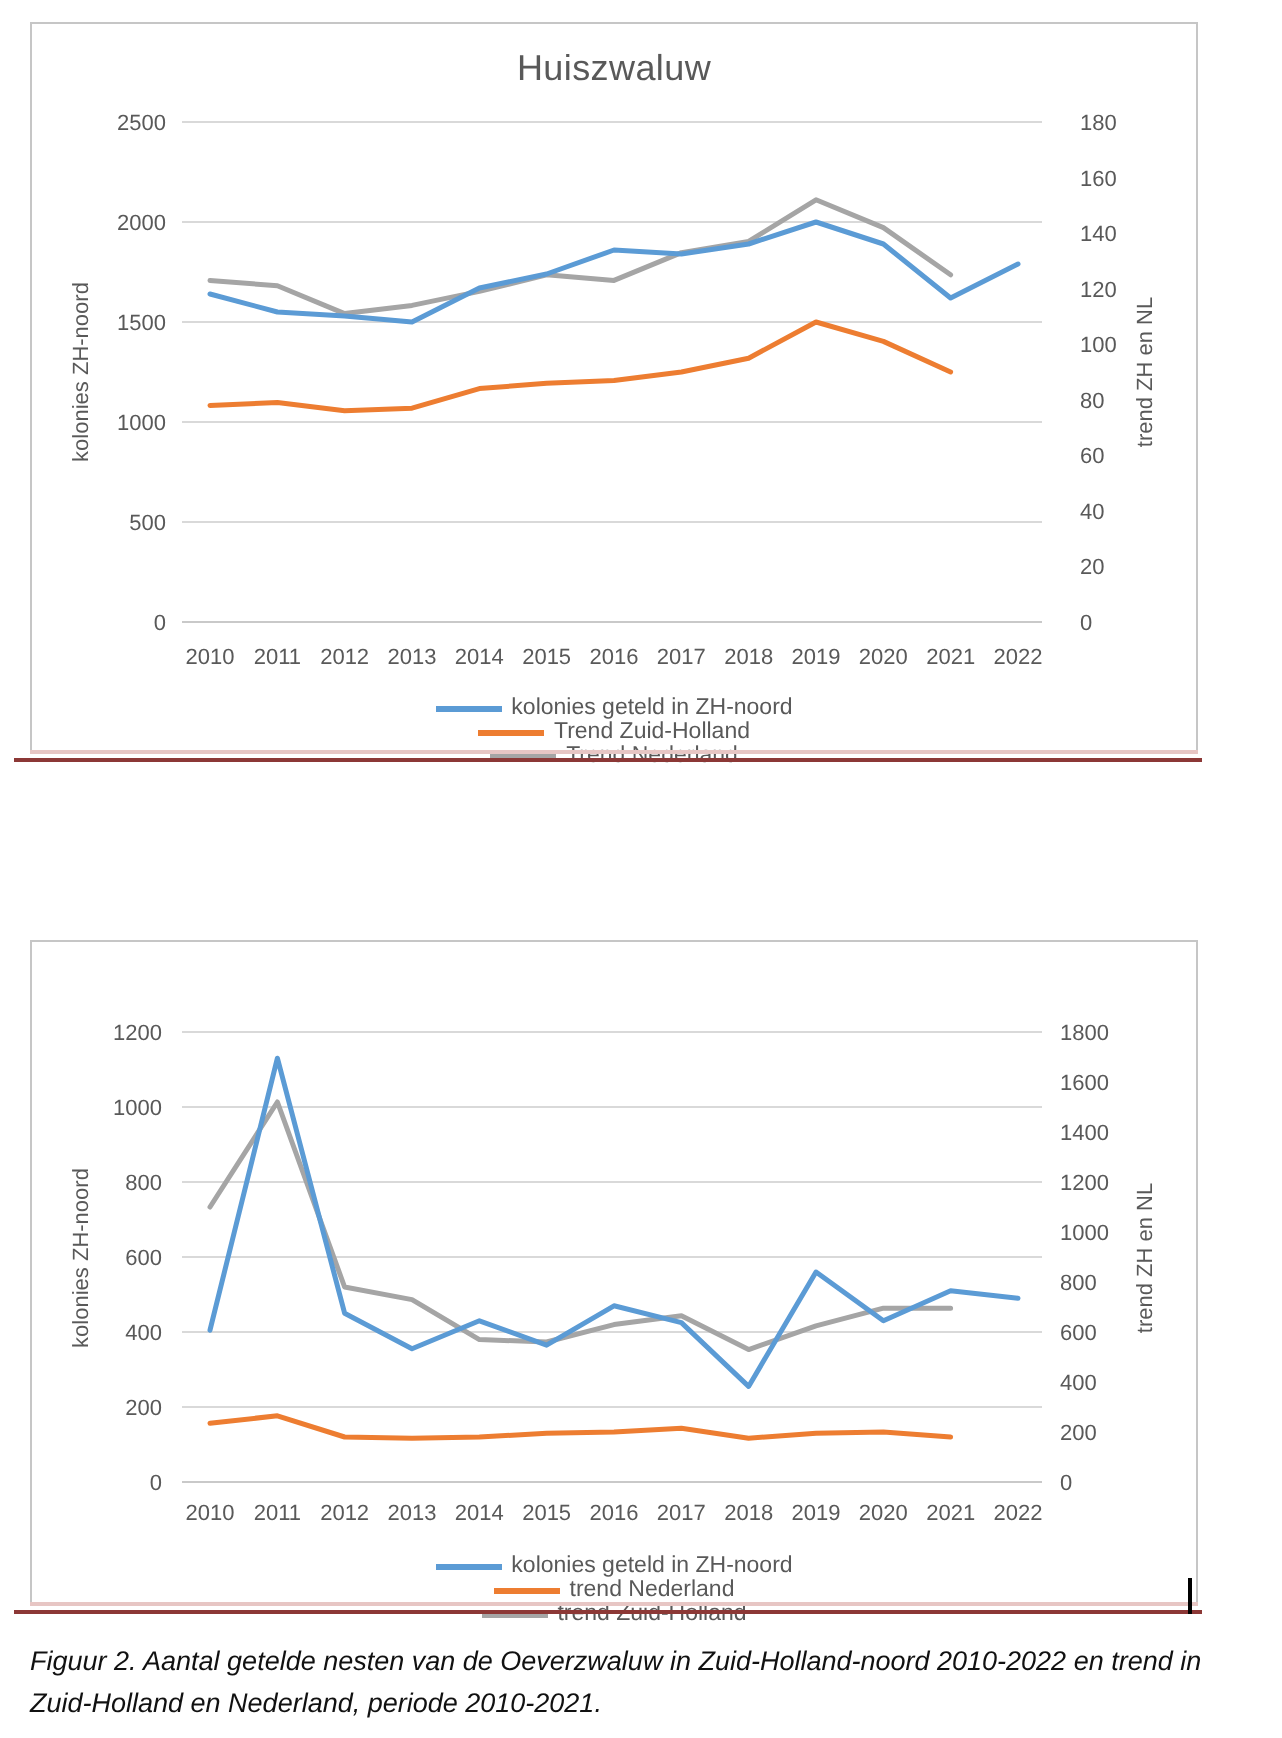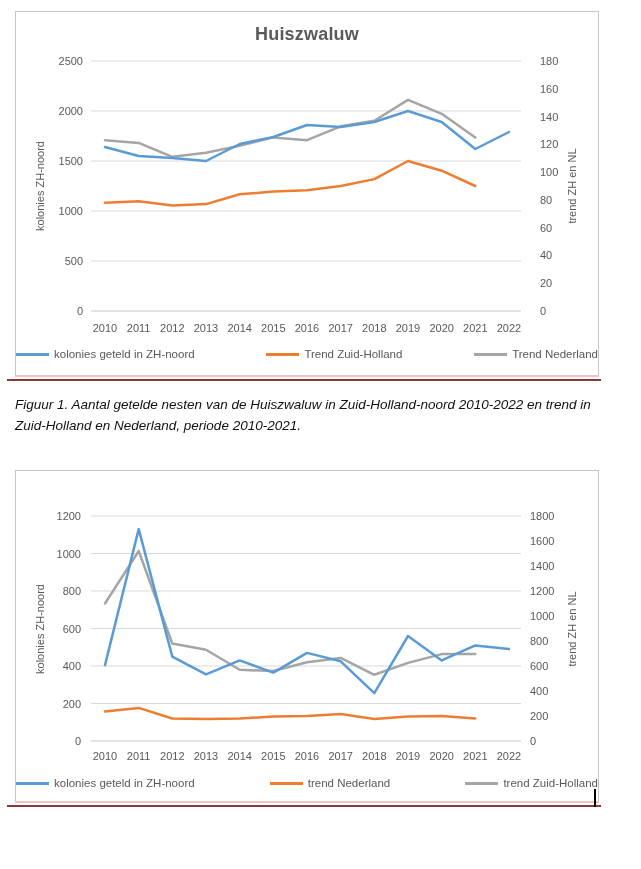--- a/index.html
+++ b/index.html
@@ -3,26 +3,26 @@
 <meta charset="utf-8">
 <style>
   html,body{margin:0;padding:0;background:#ffffff;}
   .page{position:relative;width:641px;height:869px;background:#ffffff;overflow:hidden;
         font-family:"Liberation Sans",sans-serif;}
   .chart-frame{position:absolute;left:15px;width:584px;background:#ffffff;
         border:1px solid #c6c6c6;border-bottom:none;box-sizing:border-box;margin:0;}
   #fig1{top:11px;height:364px;}
   #fig2{top:470px;height:331px;}
   .chart-title{position:absolute;left:0;width:100%;text-align:center;
-        font-size:18px;font-weight:bold;color:#595959;letter-spacing:.2px;}
+        font-size:18px;font-weight:normal;color:#595959;letter-spacing:.2px;}
   #fig1 .chart-title{top:12px;}
   #fig2 .chart-title{top:11px;}
   .plot{position:absolute;left:0;top:0;}
-  .legend{position:absolute;left:0;width:100%;display:flex;justify-content:space-between;
-        align-items:center;font-size:11.5px;color:#595959;}
+  .legend{position:absolute;left:0;width:100%;display:flex;justify-content:flex-start;
+        align-items:center;font-size:11.5px;color:#595959;flex-direction:column;}
   #fig1 .legend{top:336px;}
   #fig2 .legend{top:306px;}
   .legend-item{display:flex;align-items:center;gap:5px;white-space:nowrap;}
   .legend-swatch{display:inline-block;width:33px;height:3px;}
   .rule{position:absolute;}
   .rule-pink{left:15px;width:584px;height:2px;}
   .rule-red{left:7px;width:594px;height:2px;}
   #rule-pink-1{top:375px;} #rule-red-1{top:379px;}
   #rule-pink-2{top:801px;} #rule-red-2{top:805px;}
   .caption{position:absolute;left:15px;width:604px;margin:0;
@@ -91,21 +91,20 @@
           <span>Trend Zuid-Holland</span>
         </span>
         <span class="legend-item">
           <span class="legend-swatch" style="background: rgb(165, 165, 165);"></span>
           <span>Trend Nederland</span>
         </span>
       </div>
   </figure>
   <div class="rule rule-pink" id="rule-pink-1" style="background: rgb(231, 198, 196);"></div>
   <div class="rule rule-red" id="rule-red-1" style="background: rgb(140, 56, 54);"></div>
-  <p class="caption" id="caption1">Figuur 1. Aantal getelde nesten van de Huiszwaluw in Zuid-Holland-noord 2010-2022 en trend in Zuid-Holland en Nederland, periode 2010-2021.</p>
 
   <figure class="chart-frame" id="fig2">
     <svg class="plot" id="svg2" width="584" height="331" viewBox="0 0 584 331">
         <line x1="75" y1="270" x2="505" y2="270" stroke="#C9C9C9" stroke-width="1"></line>
         <text x="65" y="274" text-anchor="end" font-size="11" fill="#595959">0</text>
         <line x1="75" y1="232.5" x2="505" y2="232.5" stroke="#D9D9D9" stroke-width="1"></line>
         <text x="65" y="236.5" text-anchor="end" font-size="11" fill="#595959">200</text>
         <line x1="75" y1="195" x2="505" y2="195" stroke="#D9D9D9" stroke-width="1"></line>
         <text x="65" y="199" text-anchor="end" font-size="11" fill="#595959">400</text>
         <line x1="75" y1="157.5" x2="505" y2="157.5" stroke="#D9D9D9" stroke-width="1"></line>
@@ -155,16 +154,17 @@
           <span>trend Nederland</span>
         </span>
         <span class="legend-item">
           <span class="legend-swatch" style="background: rgb(165, 165, 165);"></span>
           <span>trend Zuid-Holland</span>
         </span>
       </div>
   </figure>
   <div class="rule rule-pink" id="rule-pink-2" style="background: rgb(231, 198, 196);"></div>
   <div class="rule rule-red" id="rule-red-2" style="background: rgb(140, 56, 54);"></div>
+  <p class="caption" id="caption2">Figuur 2. Aantal getelde nesten van de Oeverzwaluw in Zuid-Holland-noord 2010-2022 en trend in Zuid-Holland en Nederland, periode 2010-2021.</p>
 
   <div class="text-cursor"></div>
 
 </div>
 
 </body></html>

